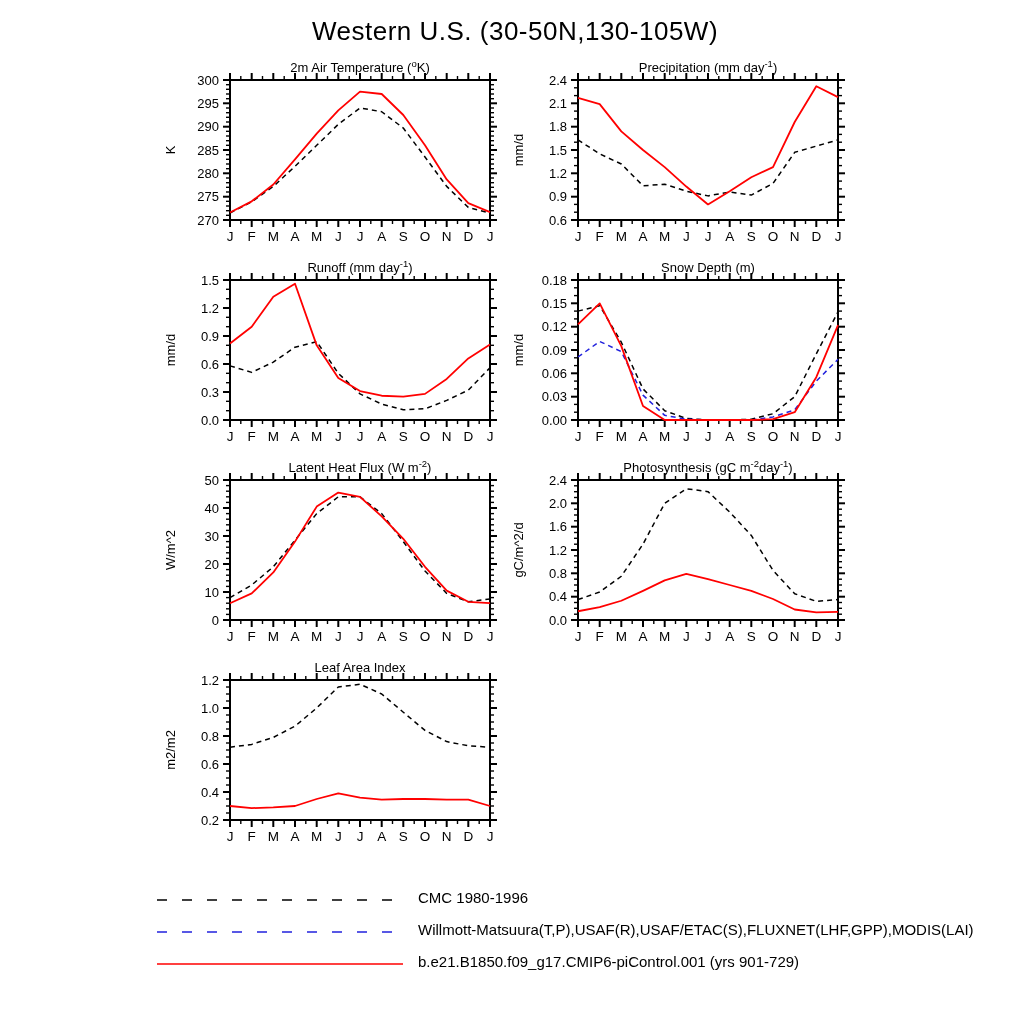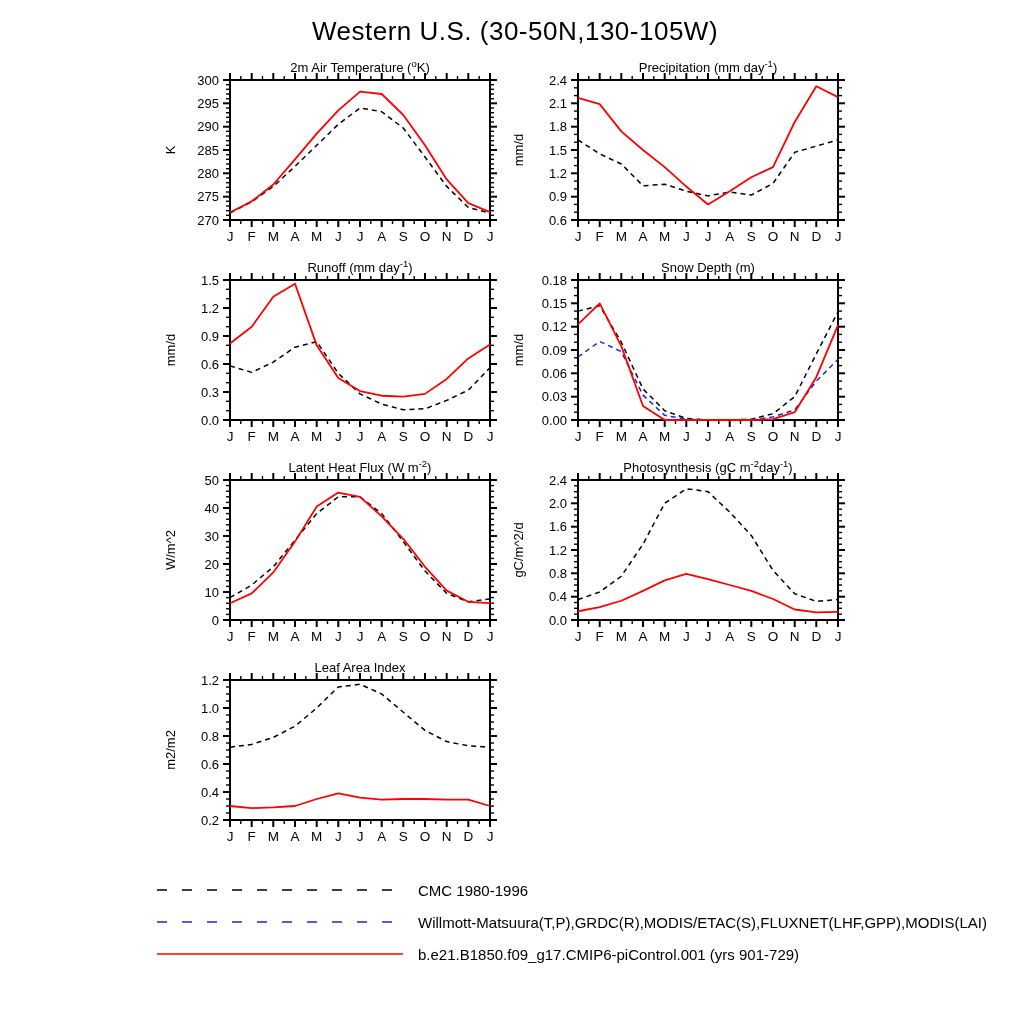--- a/index.html
+++ b/index.html
@@ -14,21 +14,21 @@
   .chart-cell{position:absolute;width:348px;height:200px;}
   .pos-0{left:160px;top:58px;}
   .pos-1{left:508px;top:58px;}
   .pos-2{left:160px;top:258px;}
   .pos-3{left:508px;top:258px;}
   .pos-4{left:160px;top:458px;}
   .pos-5{left:508px;top:458px;}
   .pos-6{left:160px;top:658px;}
   svg text{fill:#000;font-family:"Liberation Sans", sans-serif;}
   .legend{position:absolute;left:156px;top:874px;}
-  .legend-row{display:flex;align-items:center;height:32px;}
+  .legend-row{display:flex;align-items:flex-end;height:32px;}
   .legend-label{font-size:15px;margin-left:14px;white-space:nowrap;}
 </style>
 </head>
 <body>
 
 <div class="main-title">Western U.S. (30-50N,130-105W)</div>
 
 <div class="chart-cell pos-0">
   <svg viewBox="0 0 348 200" width="348" height="200">
       <rect x="70" y="22" width="260" height="140" fill="none" stroke="#000" stroke-width="2"></rect>
@@ -899,21 +899,21 @@
   <div class="legend-row">
     <svg width="248" height="12">
         <line x1="1" y1="6" x2="247" y2="6" stroke="#000000" stroke-width="1.6" stroke-dasharray="10 15"></line>
       </svg>
     <span class="legend-label">CMC 1980-1996</span>
   </div>
   <div class="legend-row">
     <svg width="248" height="12">
         <line x1="1" y1="6" x2="247" y2="6" stroke="#2222dd" stroke-width="1.6" stroke-dasharray="10 15"></line>
       </svg>
-    <span class="legend-label">Willmott-Matsuura(T,P),GRDC(R),MODIS/ETAC(S),FLUXNET(LHF,GPP),MODIS(LAI)</span>
+    <span class="legend-label">Willmott-Matsuura(T,P),USAF(R),USAF/ETAC(S),FLUXNET(LHF,GPP),MODIS(LAI)</span>
   </div>
   <div class="legend-row">
     <svg width="248" height="12">
         <line x1="1" y1="6" x2="247" y2="6" stroke="#ff0000" stroke-width="1.4"></line>
       </svg>
     <span class="legend-label">b.e21.B1850.f09_g17.CMIP6-piControl.001 (yrs 901-729)</span>
   </div>
 </div>
 
 </body></html>

